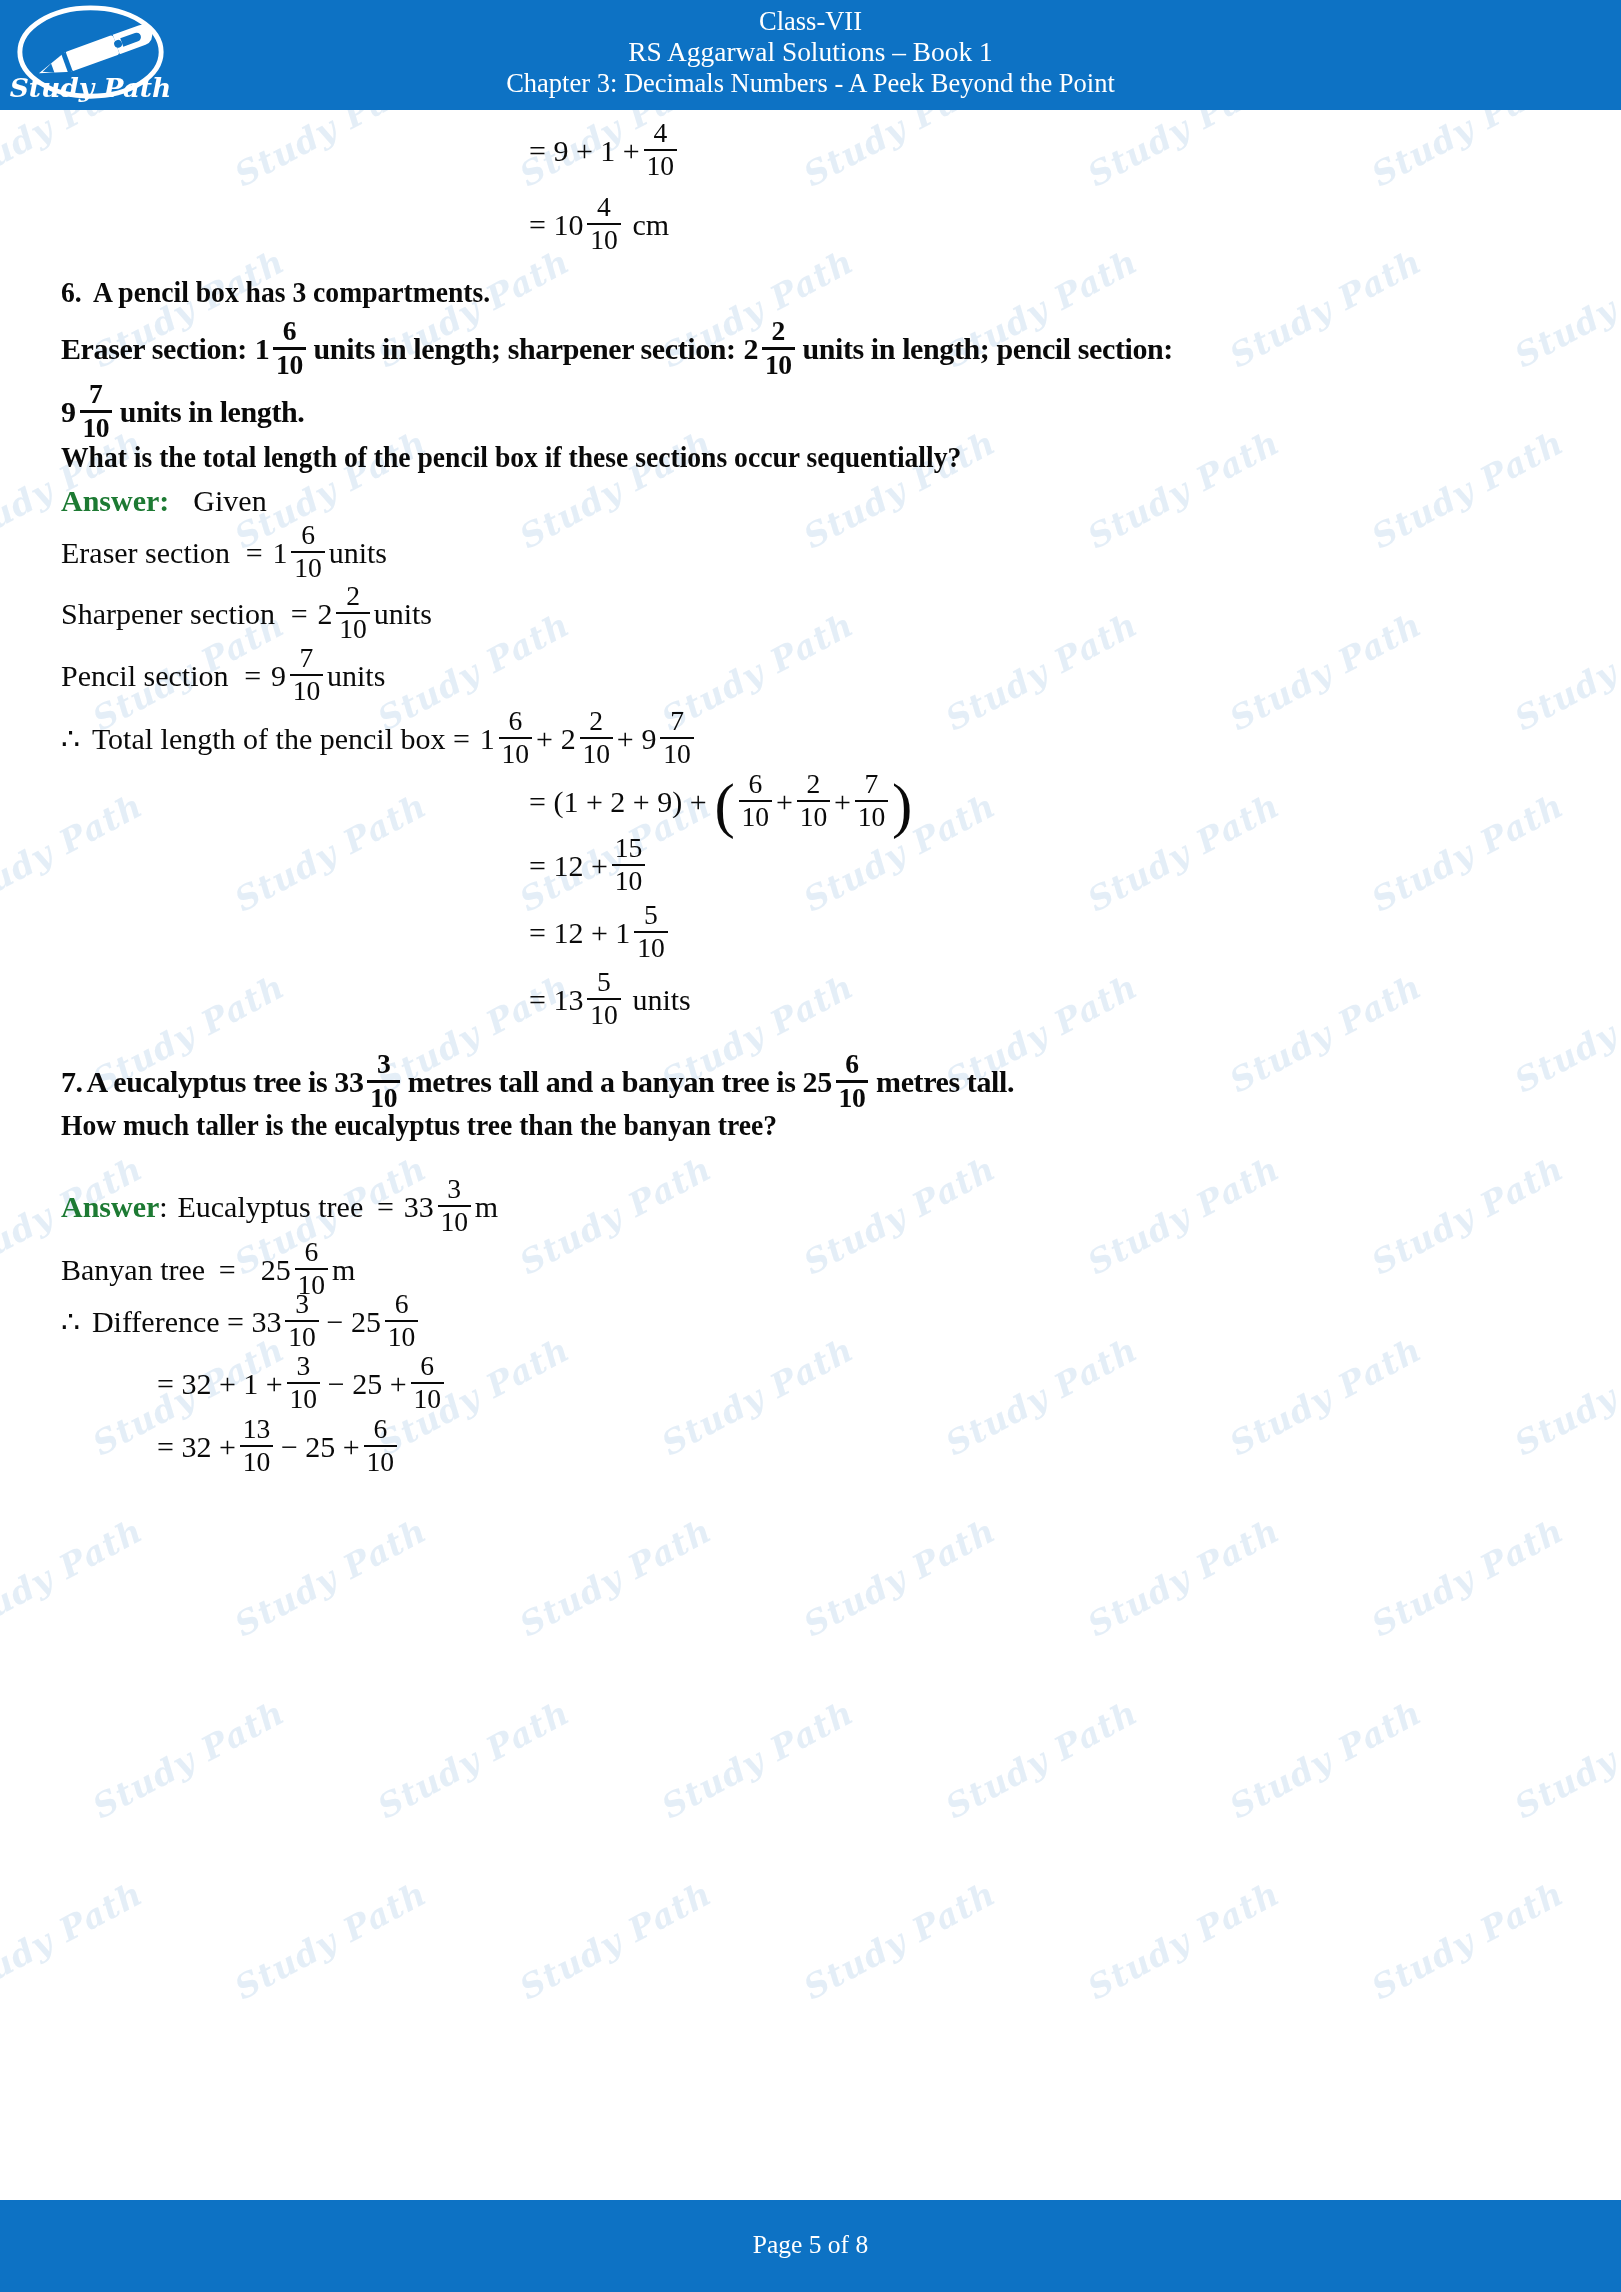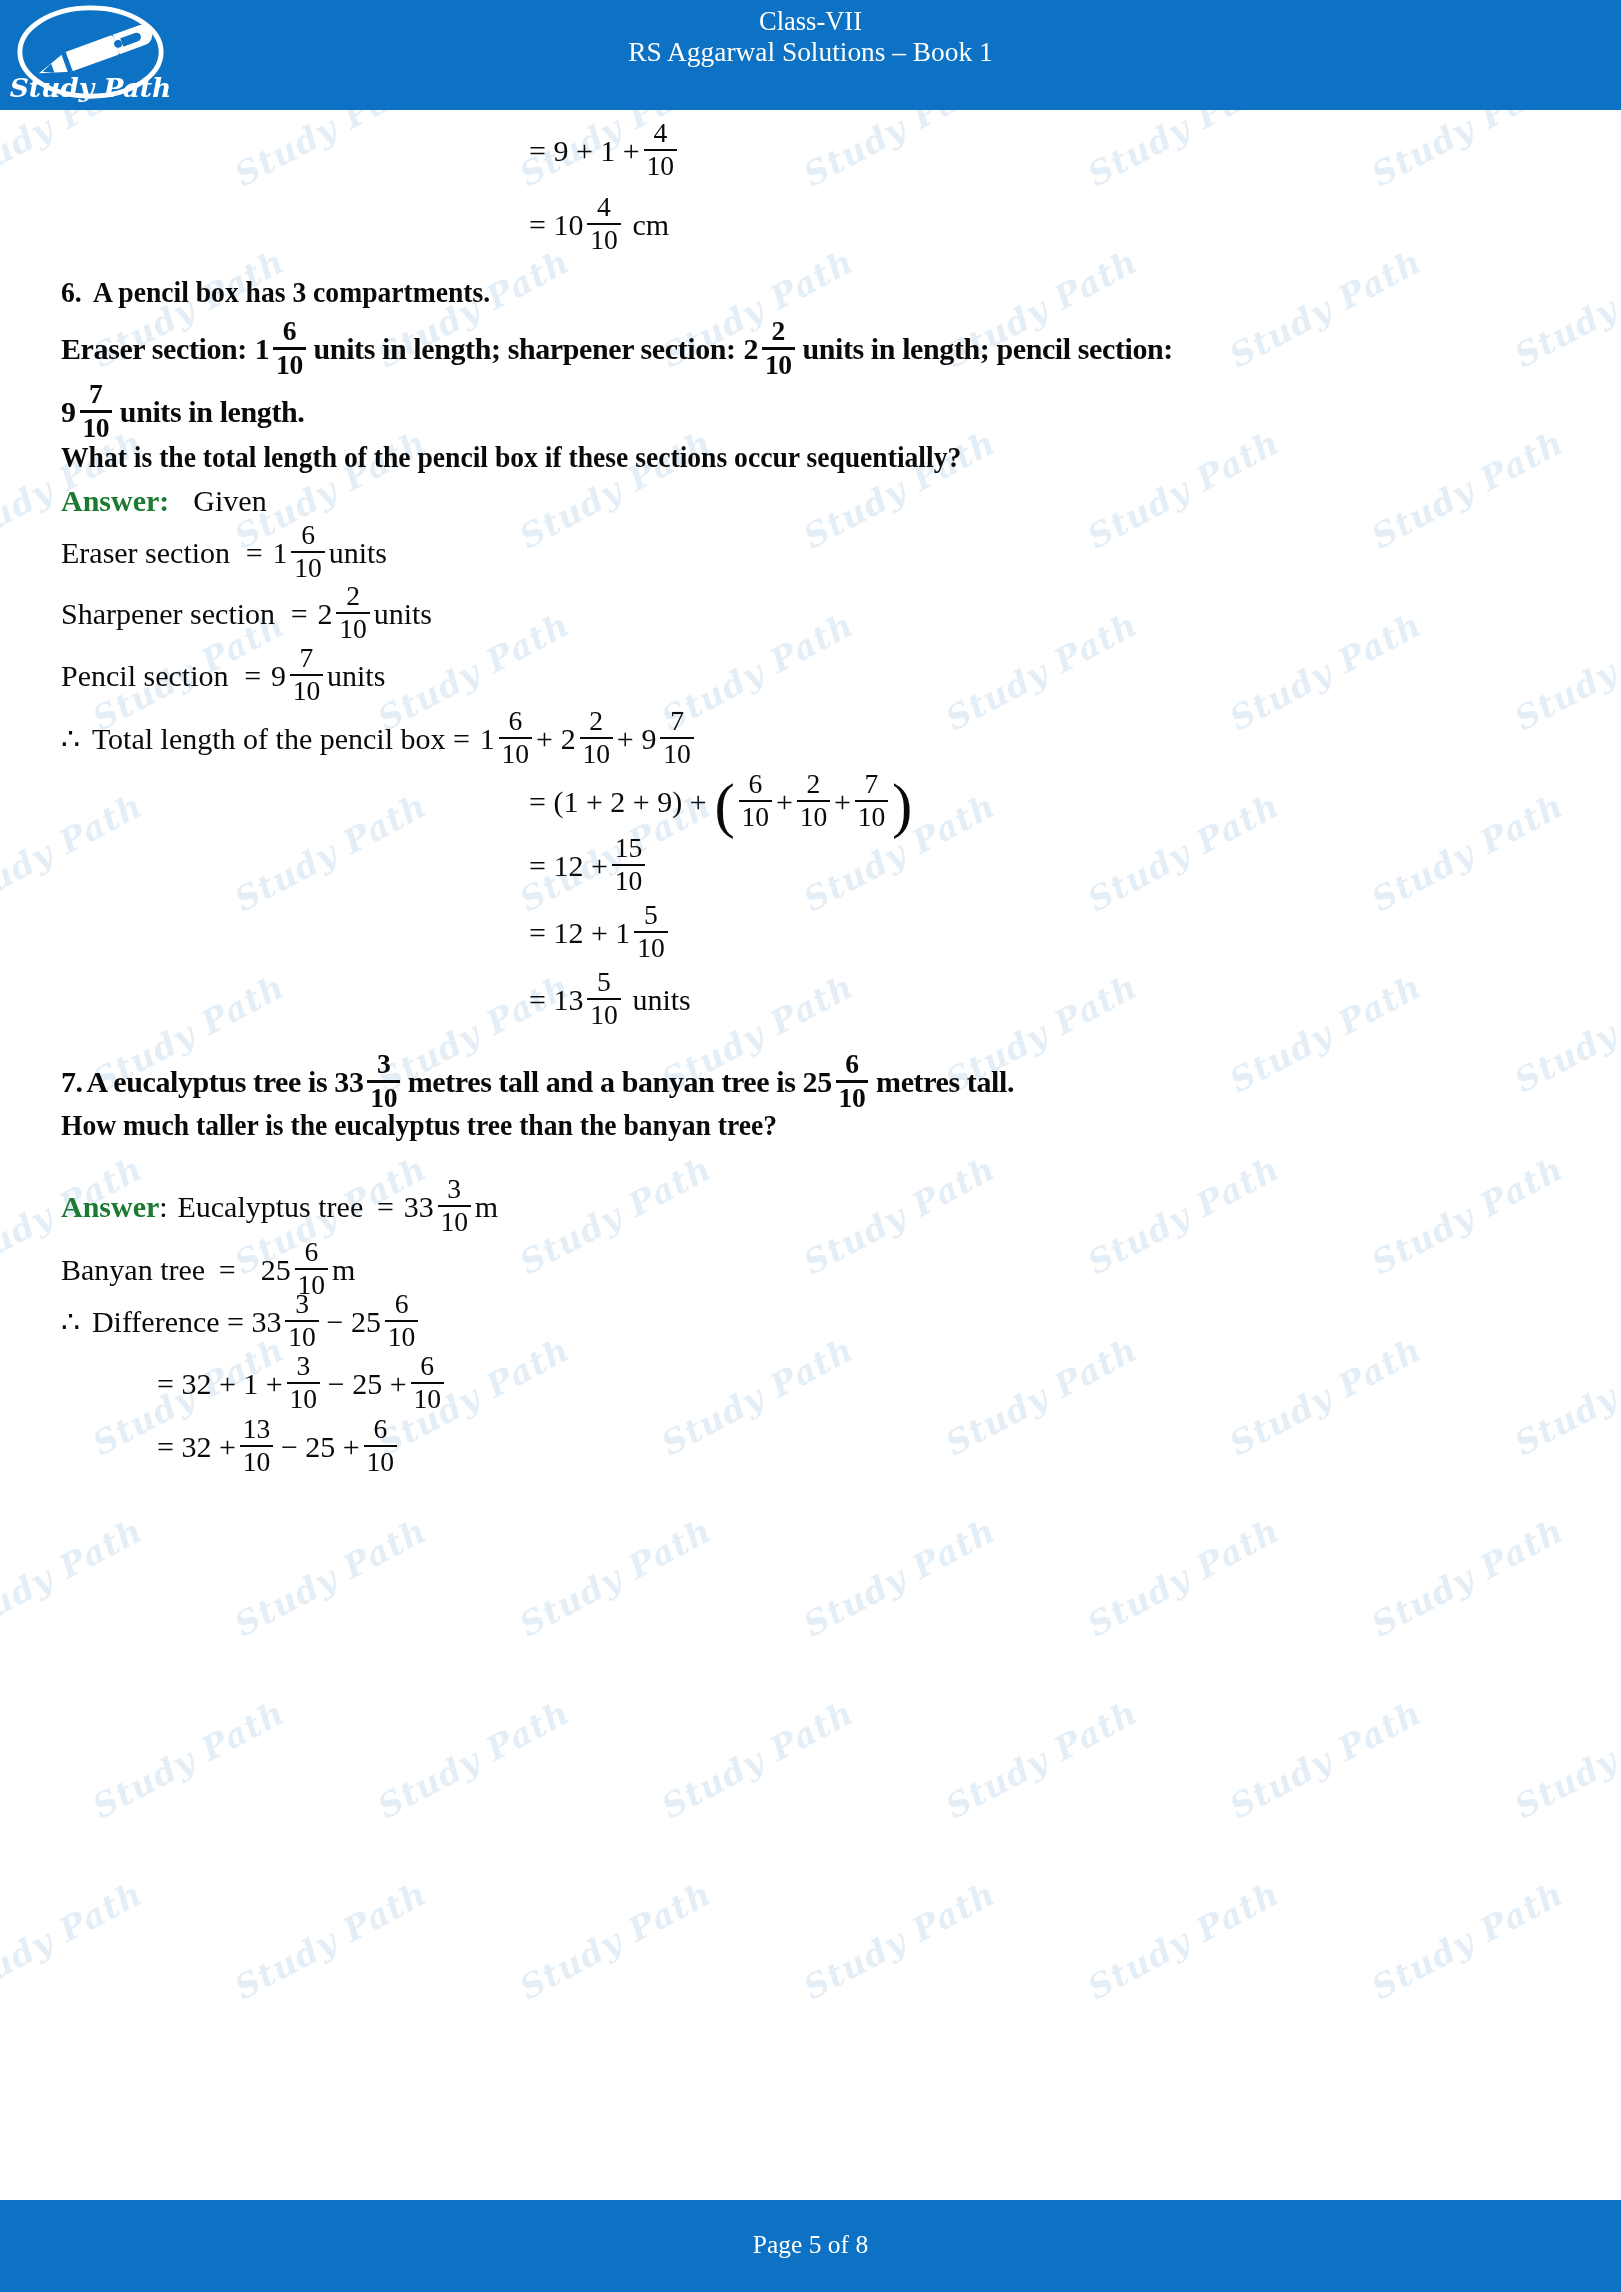--- a/index.html
+++ b/index.html
@@ -223,20 +223,21 @@
           <path d="M60 41 L28 52 L60 62 Z" fill="#ffffff"></path>
           <path d="M43 47 L43 57 L32 52 Z" fill="#0d72c4"></path>
           <rect x="56" y="41" width="5" height="21" fill="#0d72c4"></rect>
         </g>
         <text x="84" y="96" text-anchor="middle" fill="#ffffff" font-family="DejaVu Serif, serif" font-style="italic" font-weight="bold" font-size="27">Study Path</text>
       </svg>
     </div>
     <div class="header-titles">
       <div class="h-line1">Class-VII</div>
       <div class="h-line2">RS Aggarwal Solutions – Book 1</div>
+      <div class="h-line3">Chapter 3: Decimals Numbers - A Peek Beyond the Point</div>
     </div>
   </div>
 
   <div class="content">
 
     <div class="row math" style="left:529px;top:9.8px;">
       <span class="nowrapline">
         <span>= 9 + 1 +</span>
         <span class="frac">
           <span class="num">4</span>

